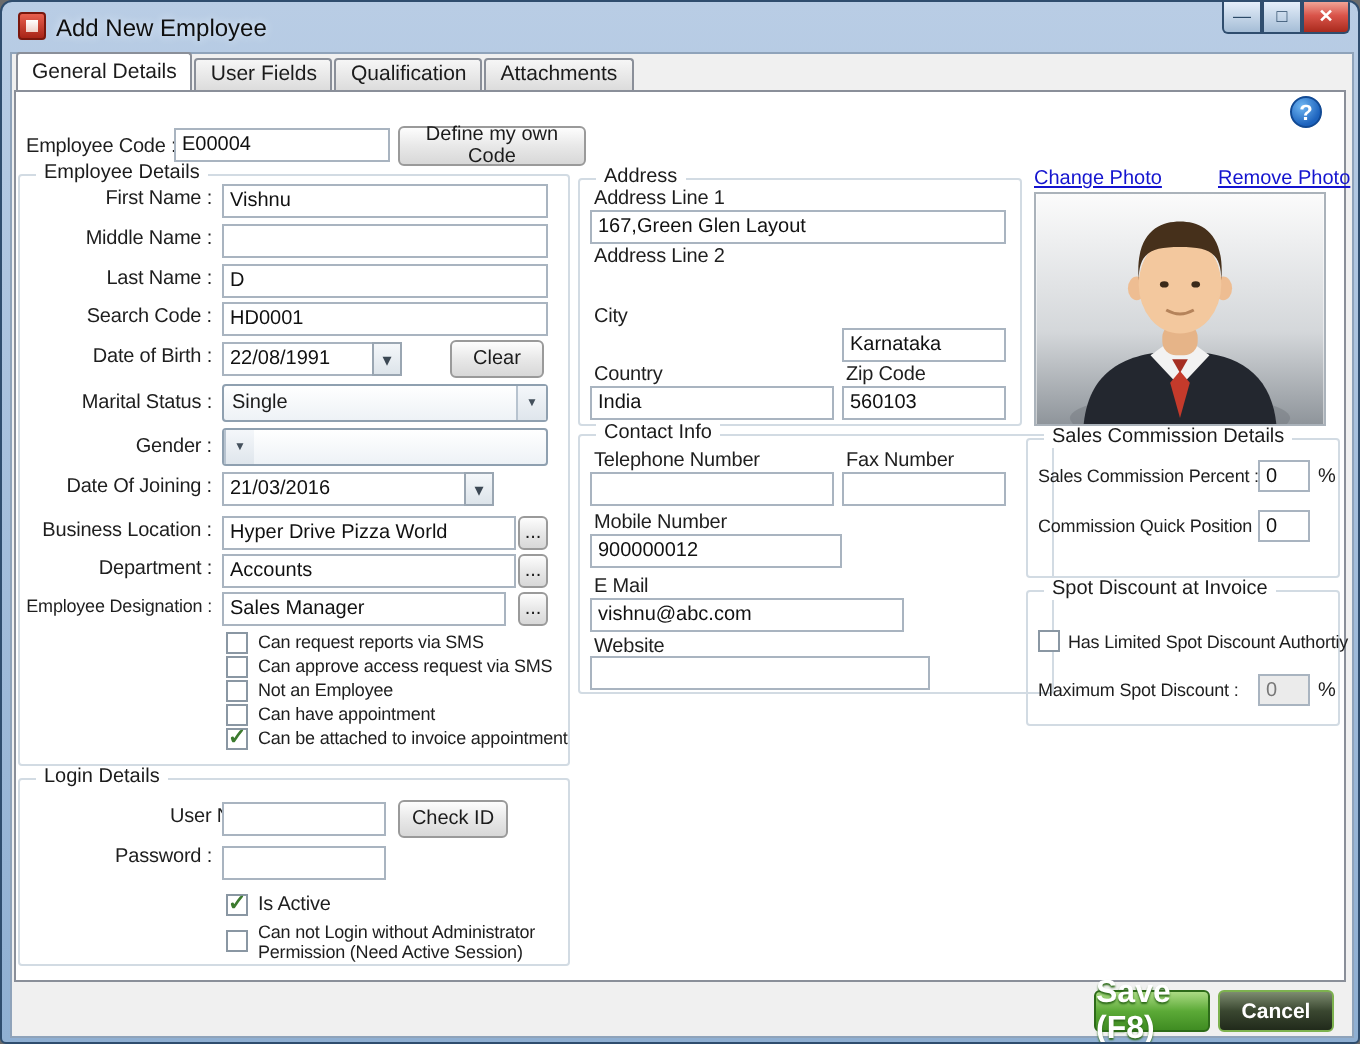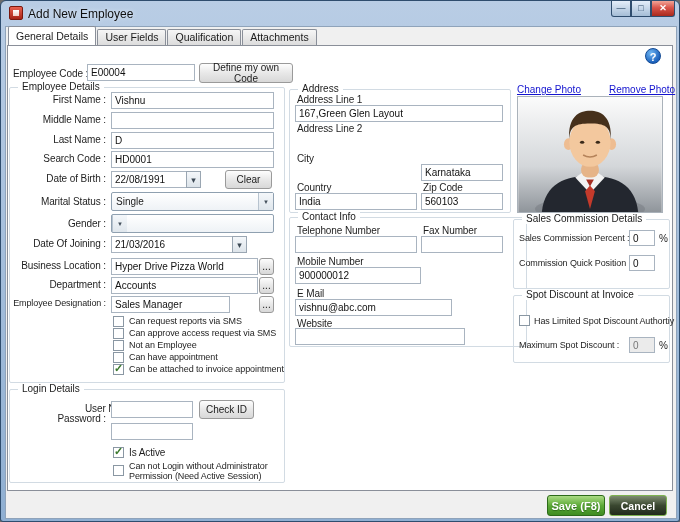--- a/index.html
+++ b/index.html
@@ -48,21 +48,21 @@
   .cb { position:absolute; width:11px; height:11px; border:1px solid #8a97a3; background:#fff; z-index:4; }
   .cb.checked::after { content:"✓"; position:absolute; left:0px; top:-3px; font-size:11px; font-weight:bold; color:#3c7a2e; }
   .link { position:absolute; color:#1414cf; text-decoration:underline; font-size:10px; z-index:4; cursor:pointer; white-space:nowrap; }
   .photo { position:absolute; left:516px; top:95px; width:146px; height:117px; z-index:4;
     border:1px solid #aab2ba; overflow:hidden; }
   .help { position:absolute; left:644px; top:47px; width:16px; height:16px; border-radius:50%; z-index:5;
     background:radial-gradient(circle at 35% 30%, #6fb6f2, #1c62bd 70%); color:#fff; font-weight:bold;
     font-size:11px; text-align:center; line-height:16px; border:1px solid #124a94; cursor:pointer; }
   .save-btn { position:absolute; left:546px; top:494px; width:58px; height:21px; z-index:6;
     background:linear-gradient(#abdb84,#5caa37 50%,#3f8c22); border:1px solid #2d6b19; border-radius:3px;
-    color:#fff; font-weight:bold; font-size:11px; text-shadow:0 1px 1px #2d6b19; display:flex; align-items:center; justify-content:center; }
+    color:#fff; font-weight:bold; font-size:16px; text-shadow:0 1px 1px #2d6b19; display:flex; align-items:center; justify-content:center; }
   .cancel-btn { position:absolute; left:608px; top:494px; width:58px; height:21px; z-index:6;
     background:linear-gradient(#7d8c70,#3a4730 50%,#212a1b); border:1px solid #7db24f; border-radius:3px;
     color:#fff; font-weight:bold; font-size:10.5px; display:flex; align-items:center; justify-content:center; }
   .wrap2 { white-space:normal; line-height:1.15; }
 </style>
 </head>
 <body>
 
 <div class="window">
 
@@ -127,21 +127,21 @@
 
   <span class="lb lb-r" style="right:573px;top:259px;">Business Location :</span>
   <input class="tf" style="left: 110px; top: 257px; width: 147px;" value="Hyper Drive Pizza World">
   <div class="btn" style="left:258px;top:257px;width:15px;height:17px;">...</div>
 
   <span class="lb lb-r" style="right:573px;top:278px;">Department :</span>
   <input class="tf" style="left: 110px; top: 276px; width: 147px;" value="Accounts">
   <div class="btn" style="left:258px;top:276px;width:15px;height:17px;">...</div>
 
   <span class="lb lb-r lb-sm" style="right:573px;top:297px;">Employee Designation :</span>
-  <input class="tf" style="left: 110px; top: 295px; width: 119px;" value="Sales Manager">
+  <input class="tf" style="left: 110px; top: 295px; width: 142px;" value="Sales Manager">
   <div class="btn" style="left:258px;top:295px;width:15px;height:17px;">...</div>
 
   <span class="cb" style="left:112px;top:315px;"></span>
   <span class="lb lb-sm" style="left:128px;top:315px;">Can request reports via SMS</span>
 
   <span class="cb" style="left:112px;top:327px;"></span>
   <span class="lb lb-sm" style="left:128px;top:327px;">Can approve access request via SMS</span>
 
   <span class="cb" style="left:112px;top:339px;"></span>
   <span class="lb lb-sm" style="left:128px;top:339px;">Not an Employee</span>
@@ -153,21 +153,21 @@
   <span class="lb lb-sm" style="left:128px;top:363px;">Can be attached to invoice appointment</span>
 
   <div class="group" style="left:8px;top:388px;width:276px;height:94px;">
     <span class="group-title">Login Details</span>
   </div>
 
   <span class="lb lb-r" style="right:539px;top:402px;">User Name :</span>
   <input class="tf" style="left: 110px; top: 400px; width: 82px;" value="">
   <div class="btn" style="left:198px;top:399px;width:55px;height:19px;">Check ID</div>
 
-  <span class="lb lb-r" style="right:573px;top:412px;padding-left:36px;">Password :</span>
+  <span class="lb lb-r" style="right:573px;top:422px;padding-left:36px;">Password :</span>
   <input class="tf" style="left: 110px; top: 422px; width: 82px;" value="">
 
   <span class="cb checked" style="left:112px;top:446px;"></span>
   <span class="lb" style="left:128px;top:446px;">Is Active</span>
 
   <span class="cb" style="left:112px;top:464px;"></span>
   <span class="lb lb-sm wrap2" style="left:128px;top:460px;width:152px;">Can not Login without Administrator Permission (Need Active Session)</span>
 
   <div class="group" style="left:288px;top:88px;width:222px;height:124px;">
     <span class="group-title">Address</span>

